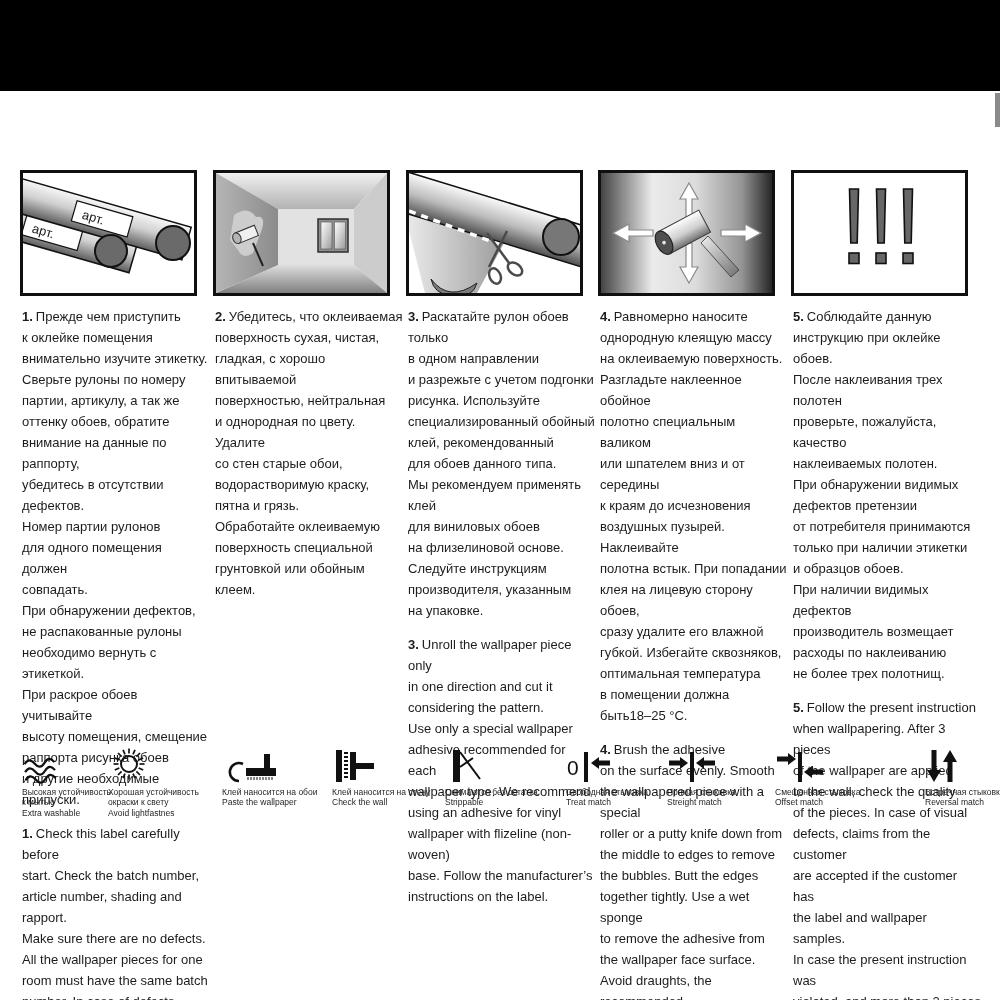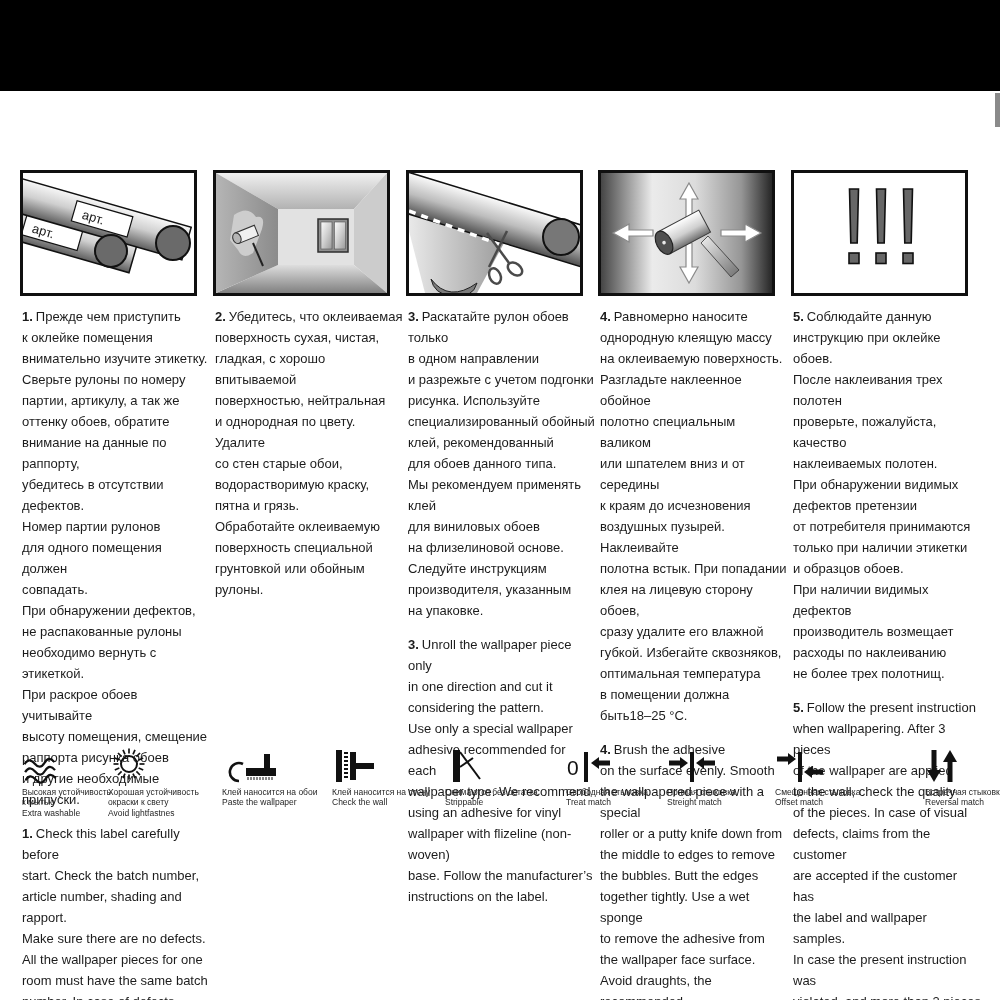--- a/index.html
+++ b/index.html
@@ -212,21 +212,21 @@
   <p><b class="num">2.</b><span>Убедитесь, что оклеиваемая
 поверхность сухая, чистая,
 гладкая, с хорошо впитываемой
 поверхностью, нейтральная
 и однородная по цвету. Удалите
 со стен старые обои,
 водорастворимую краску,
 пятна и грязь.
 Обработайте оклеиваемую
 поверхность специальной
-грунтовкой или обойным рулоны.</span></p>
+грунтовкой или обойным клеем.</span></p>
 </div>
 <div class="step" style="left:408px">
   <p><b class="num">3.</b><span>Раскатайте рулон обоев только
 в одном направлении
 и разрежьте с учетом подгонки
 рисунка. Используйте
 специализированный обойный
 клей, рекомендованный
 для обоев данного типа.
 Мы рекомендуем применять клей

